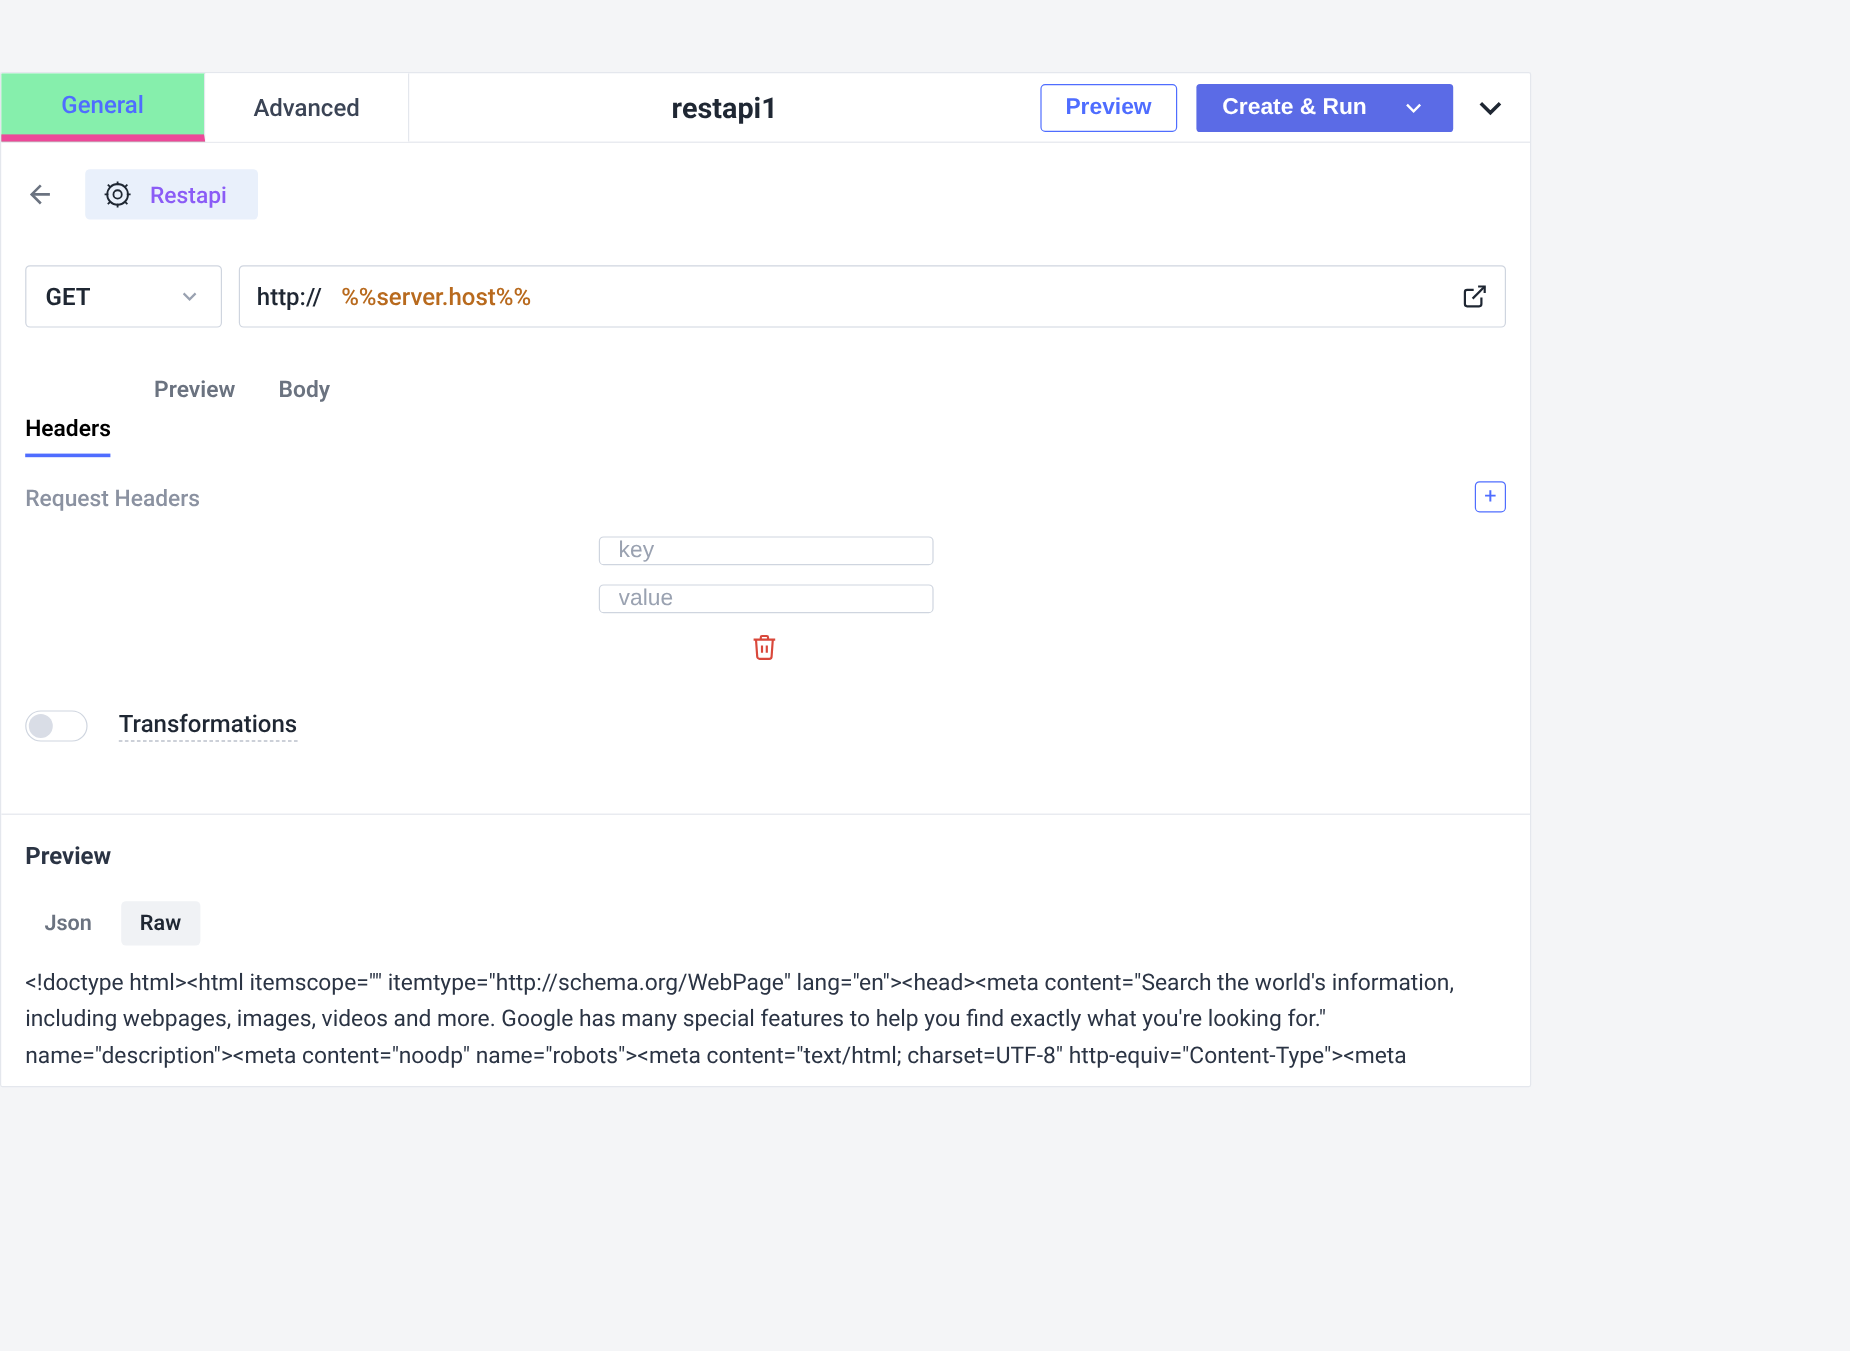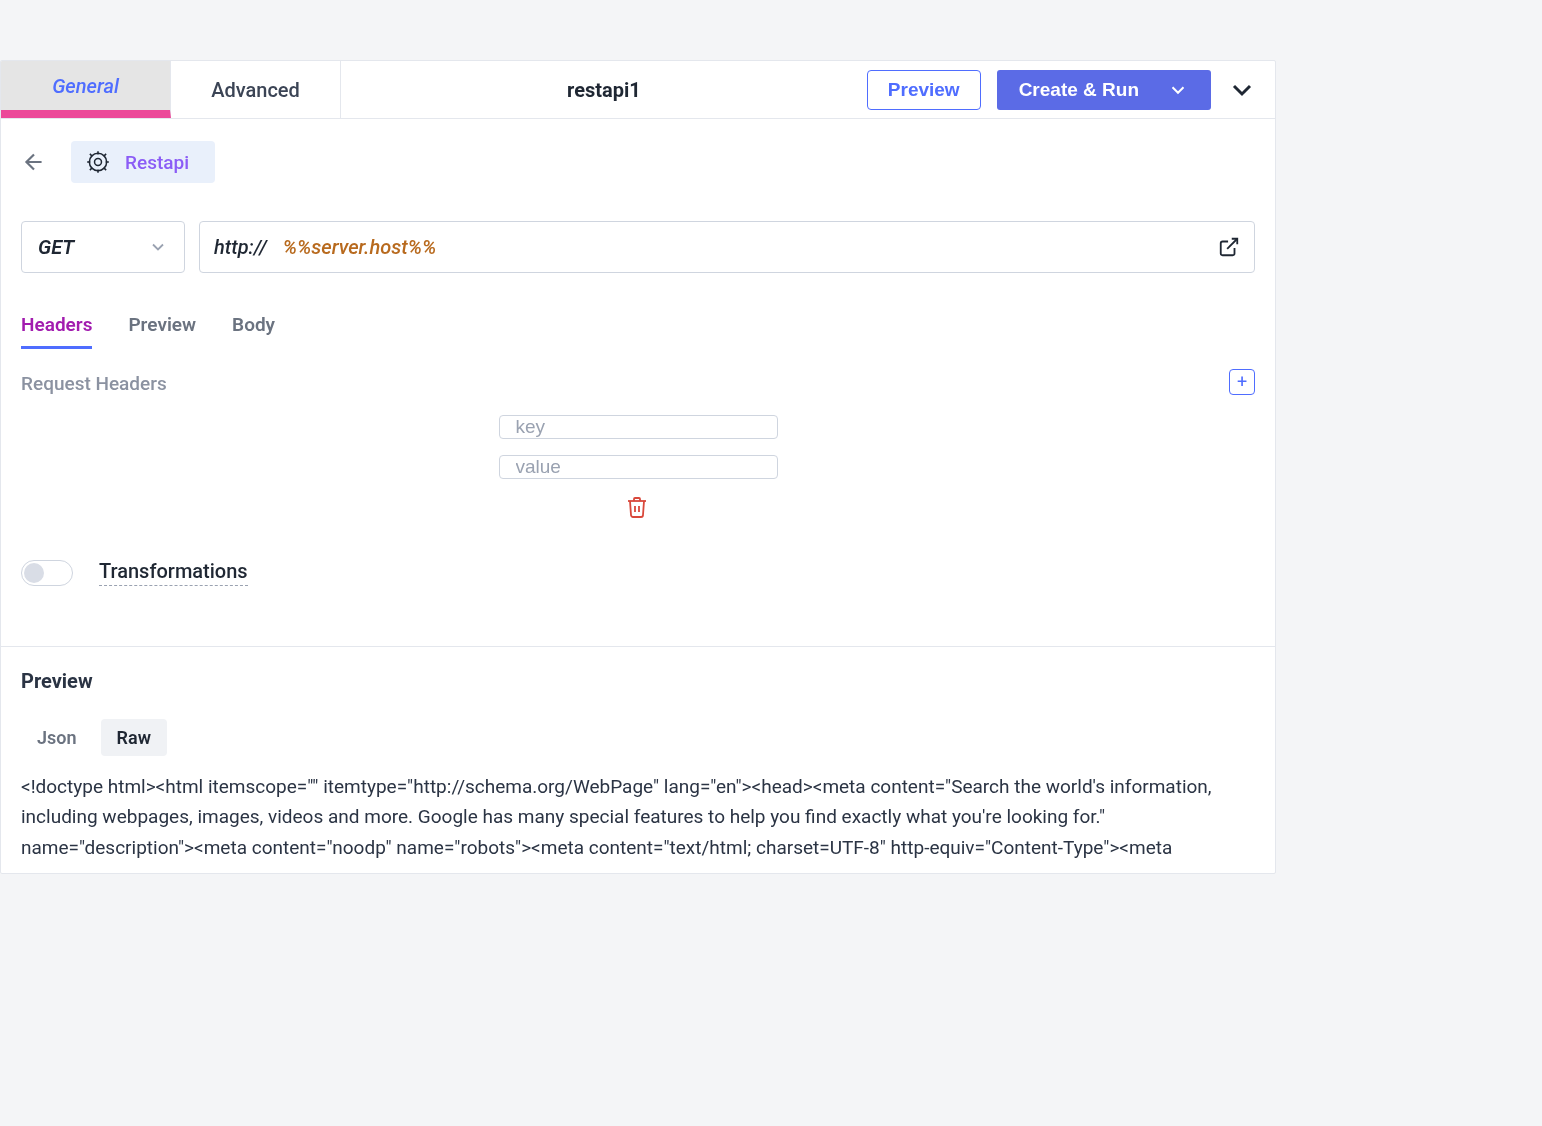--- a/index.html
+++ b/index.html
@@ -40,30 +40,29 @@
     width: 170px;
     font-size: 20px;
     font-weight: 500;
     border-right: 1px solid #e4e7ed;
     cursor: pointer;
     color: #3b4455;
     background: #fff;
   }
   .tab-btn.active {
     color: #4f6dff;
-    background: #e5e5e5;
-    border-bottom: 8px solid #ec4899;
-    font-style: italic;
+    background: #86efac;
+    border-bottom: 6px solid #ec4899;
   }
   .topbar-title {
     flex: 1;
     display: flex;
     align-items: center;
     justify-content: center;
-    font-size: 20px;
+    font-size: 24px;
     font-weight: 700;
     color: #1f2733;
   }
   .topbar-actions {
     display: flex;
     align-items: center;
     gap: 16px;
     padding-right: 18px;
   }
   .btn-outline {
@@ -130,21 +129,20 @@
     font-weight: 500;
   }
   .crumb-chip .api-icon {
     width: 26px; height: 26px;
     display:flex; align-items:center; justify-content:center;
   }
   .req-row {
     display: flex;
     gap: 14px;
     margin-bottom: 40px;
-    font-style: italic;
   }
   .method-select {
     width: 164px;
     height: 52px;
     border: 1px solid #cfd5df;
     border-radius: 4px;
     display: flex;
     align-items: center;
     justify-content: space-between;
     padding: 0 16px;
@@ -188,22 +186,23 @@
     font-size: 19px;
     font-weight: 600;
     color: #6b7380;
     margin-bottom: 20px;
   }
   .subtab {
     padding-bottom: 10px;
     cursor: pointer;
   }
   .subtab.active {
-    color: #a21caf;
+    color: #000000;
     border-bottom: 3px solid #4f6dff;
+    margin-top: 32px;
   }
   .req-headers-row {
     display: flex;
     align-items: flex-end;
     justify-content: space-between;
     margin-bottom: 20px;
   }
   .req-headers-label {
     font-size: 19px;
     color: #8b92a1;

